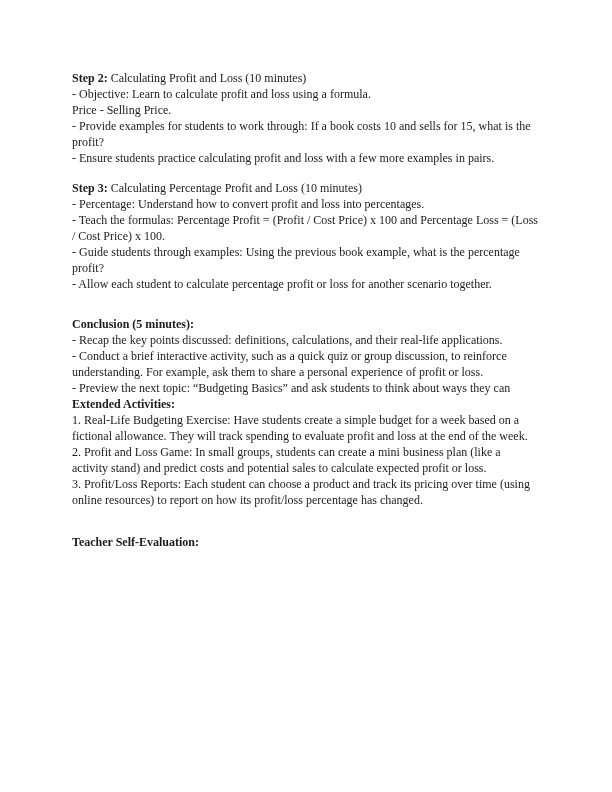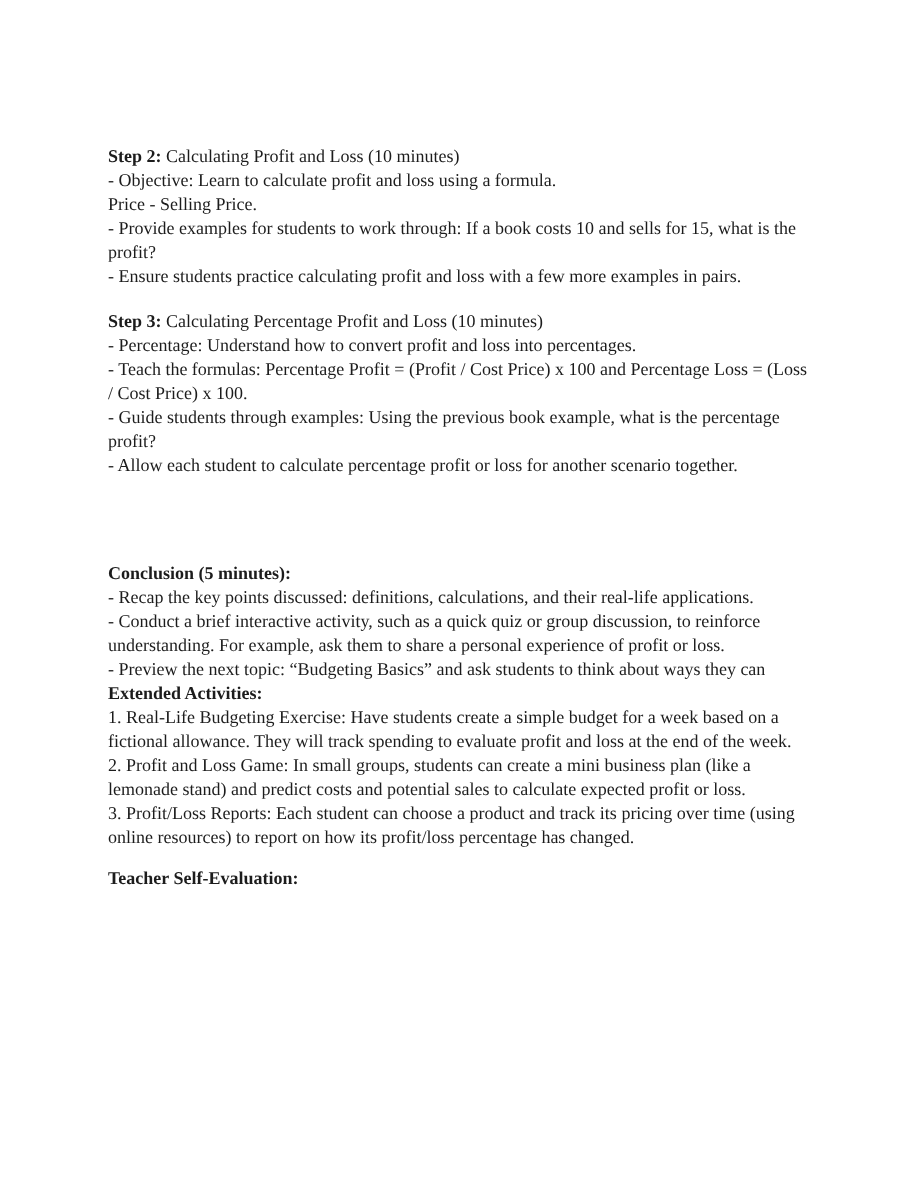--- a/index.html
+++ b/index.html
@@ -6,33 +6,33 @@
     margin: 0;
     padding: 0;
     background: #ffffff;
   }
   .page {
     position: relative;
     box-sizing: border-box;
     width: 612px;
     height: 792px;
     background: #ffffff;
-    padding: 96px 68px 0 72px;
+    padding: 70px 68px 0 72px;
     font-family: "Liberation Serif", "DejaVu Serif", serif;
     font-size: 12px;
     line-height: 16px;
     color: #1c1c1c;
     overflow: hidden;
   }
   .section { }
   
   .section:nth-child(1) { margin-bottom: 14px; }
-  .section:nth-child(2) { margin-bottom: 56px; }
+  .section:nth-child(2) { margin-bottom: 24px; }
   .section:nth-child(3) { }
-  .section:nth-child(4) { margin-bottom: 11px; }
+  .section:nth-child(4) { margin-bottom: 26px; }
   .line {
     white-space: pre;
   }
   .line strong {
     font-weight: bold;
   }
 </style>
 </head>
 <body>
 
@@ -59,20 +59,20 @@
       <div class="line"><span>- Recap the key points discussed: definitions, calculations, and their real-life applications.</span></div>
       <div class="line"><span>- Conduct a brief interactive activity, such as a quick quiz or group discussion, to reinforce</span></div>
       <div class="line"><span>understanding. For example, ask them to share a personal experience of profit or loss.</span></div>
       <div class="line"><span>- Preview the next topic: “Budgeting Basics” and ask students to think about ways they can</span></div>
     </div>
     <div class="section">
       <div class="line"><strong>Extended Activities:</strong></div>
       <div class="line"><span>1. Real-Life Budgeting Exercise: Have students create a simple budget for a week based on a</span></div>
       <div class="line"><span>fictional allowance. They will track spending to evaluate profit and loss at the end of the week.</span></div>
       <div class="line"><span>2. Profit and Loss Game: In small groups, students can create a mini business plan (like a</span></div>
-      <div class="line"><span>lemonade stand) and predict costs and potential sales to calculate expected profit or loss.</span></div>
+      <div class="line"><span>activity stand) and predict costs and potential sales to calculate expected profit or loss.</span></div>
       <div class="line"><span>3. Profit/Loss Reports: Each student can choose a product and track its pricing over time (using</span></div>
       <div class="line"><span>online resources) to report on how its profit/loss percentage has changed.</span></div>
     </div>
     <div class="section">
       <div class="line"><strong>Teacher Self-Evaluation:</strong></div>
     </div>
   </div>
 
 </body></html>

